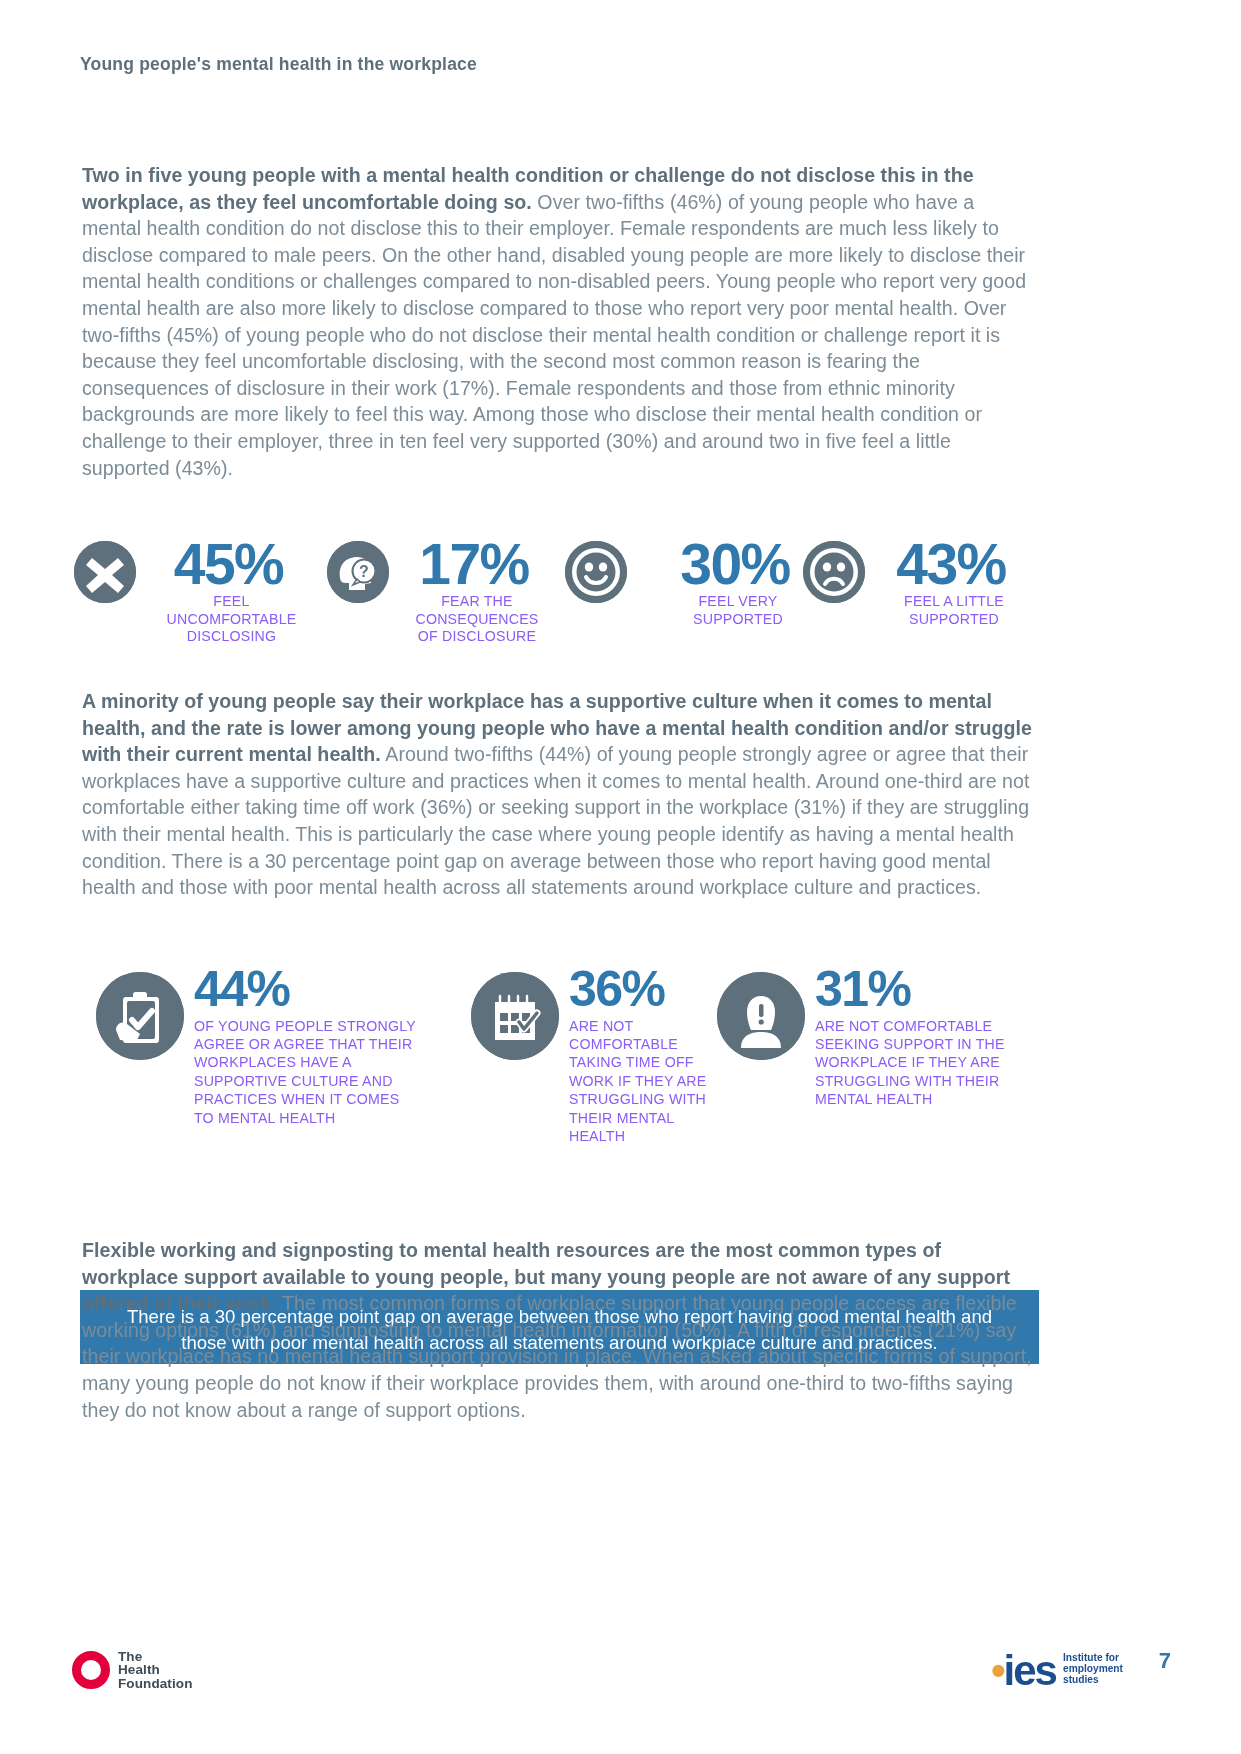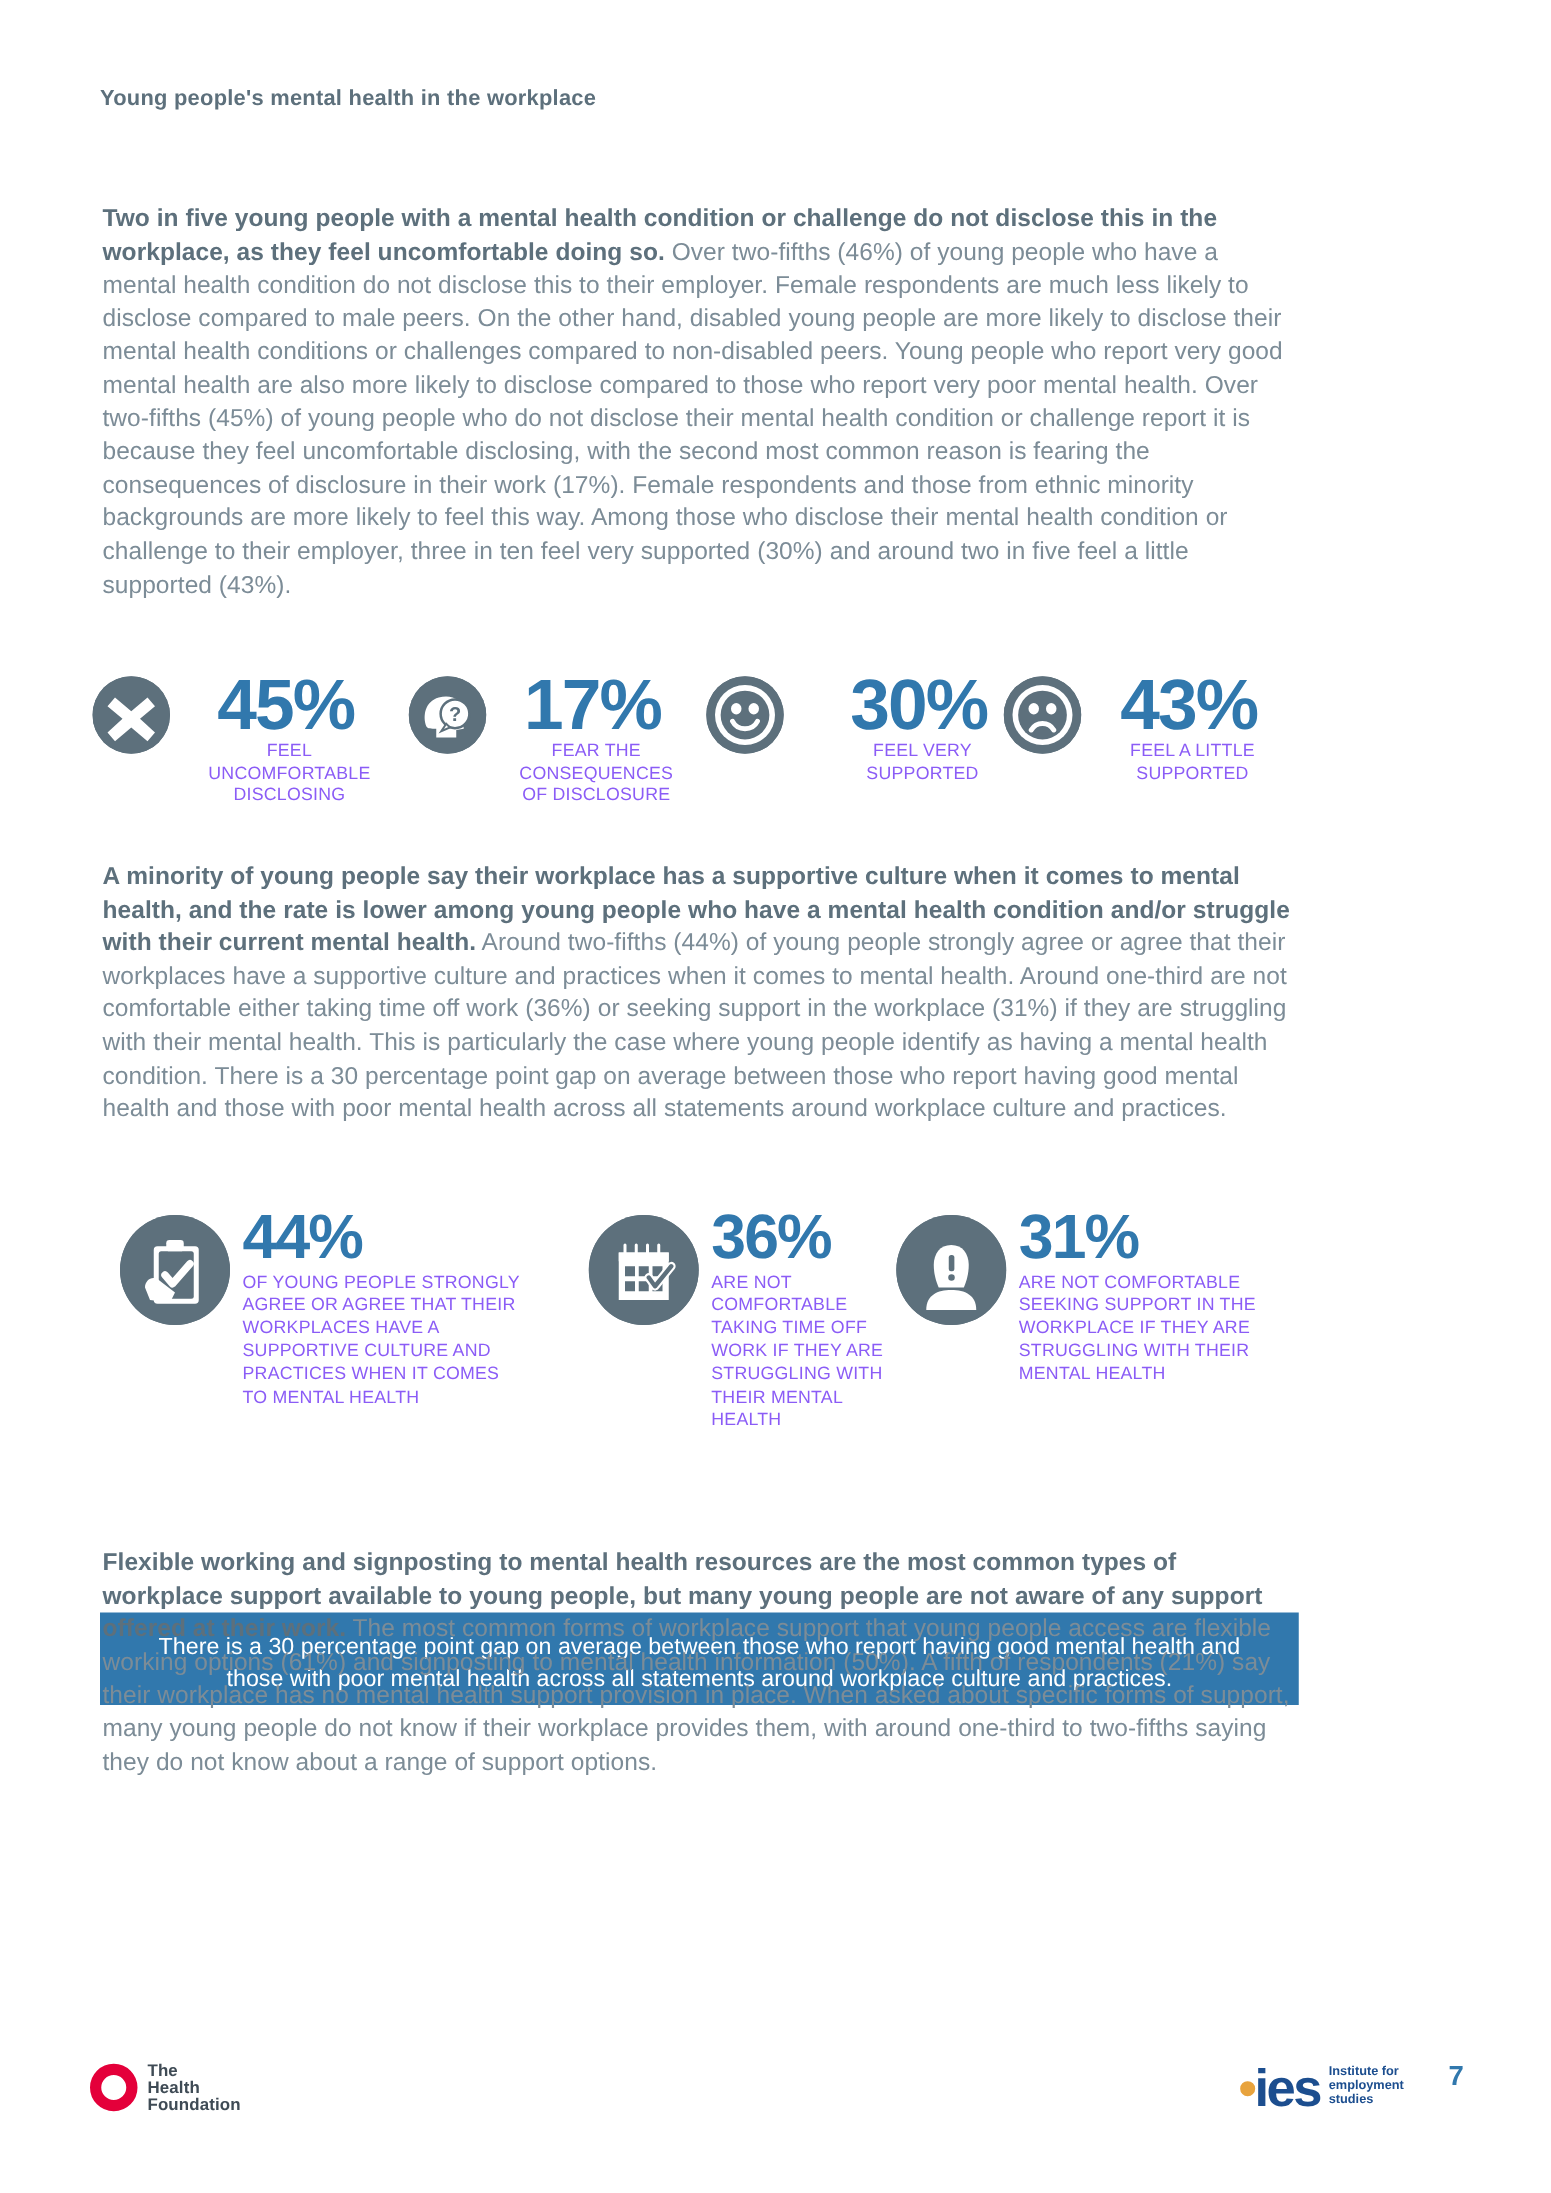--- a/index.html
+++ b/index.html
@@ -17,21 +17,21 @@
     height: 1754px;
     background: #ffffff;
     overflow: hidden;
     box-sizing: border-box;
   }
 
   
   .running-head {
     position: absolute;
     left: 80px;
-    top: 68px;
+    top: 54px;
     font-size: 17.5px;
     font-weight: bold;
     letter-spacing: 0.2px;
     color: #5d707c;
   }
 
   
   .para {
     position: absolute;
     left: 82px;

